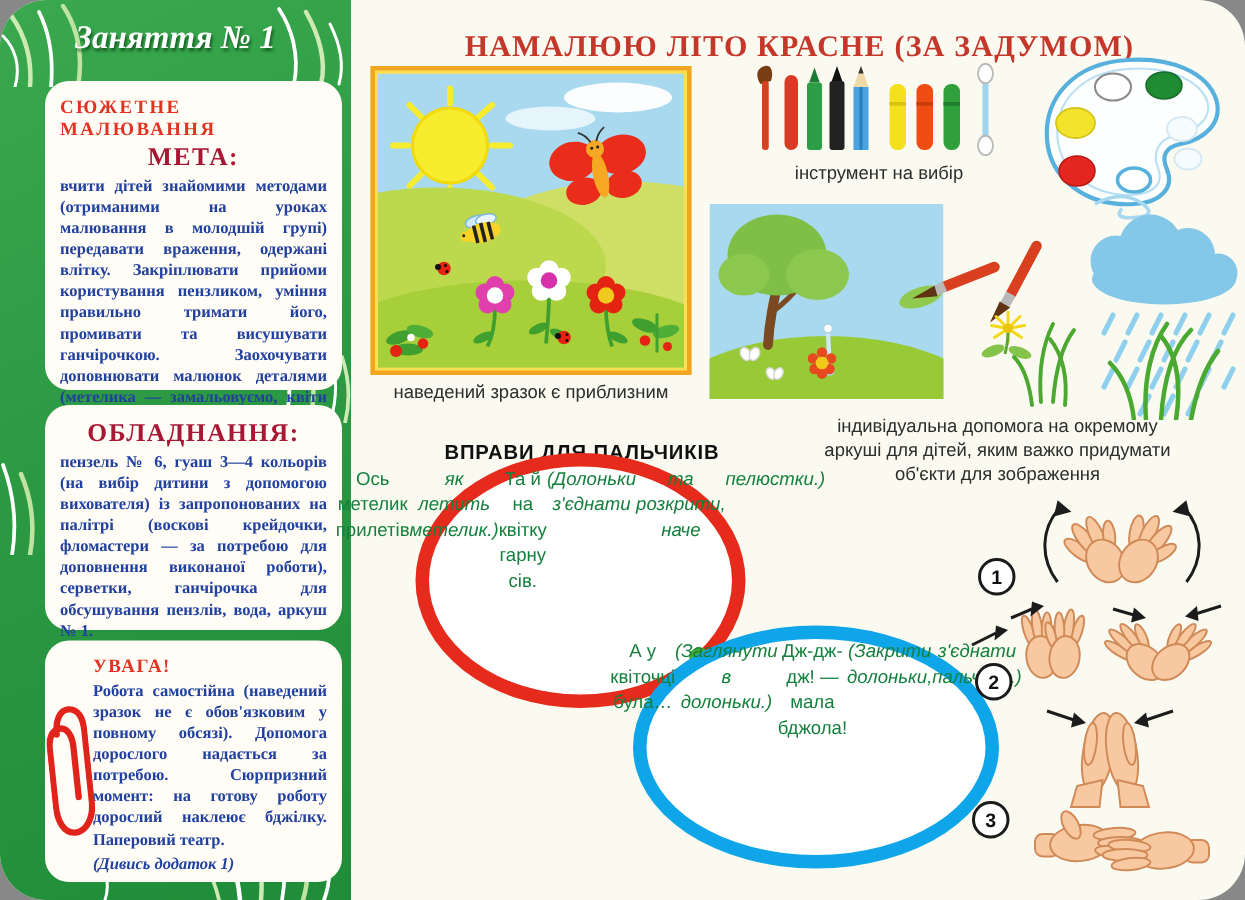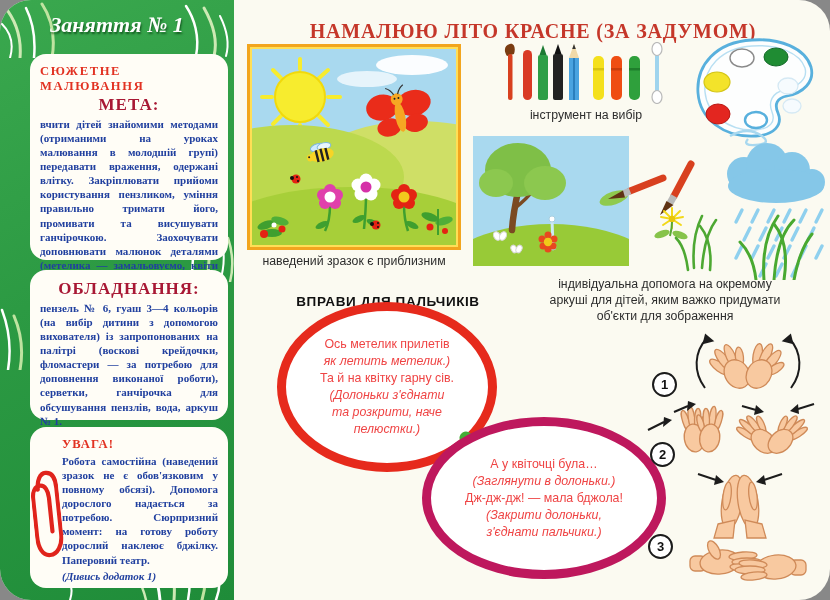--- a/index.html
+++ b/index.html
@@ -32,24 +32,24 @@
          font-family:"Liberation Serif",serif;font-weight:bold;font-size:20px;
          color:#c5372a;letter-spacing:.8px;}
   .sample{position:absolute;left:247px;top:44px;width:214px;height:206px;
           border:3px solid #f2a51e;background:#ffdf56;box-sizing:border-box;padding:2px;}
   .sample svg{display:block;}
   .cap{position:absolute;font-size:12.3px;color:#2d2d2d;text-align:center;line-height:16px;}
   .cap span{display:block;}
   .fp-head{position:absolute;left:288px;top:283px;width:200px;text-align:center;
            font-weight:bold;font-size:13.5px;color:#101010;letter-spacing:.6px;}
   .oval{position:absolute;background:#fff;border-radius:50%;box-sizing:border-box;
-        display:flex;flex-direction:column;justify-content:center;align-items:center;
-        font-size:12.4px;line-height:17px;color:#ef4444;text-align:center;}
+        display:flex;flex-direction:row;justify-content:center;align-items:flex-start;
+        font-size:12.4px;line-height:17px;color:#15803d;text-align:center;}
   .oval-red{left:277px;top:302px;width:220px;height:170px;border:9px solid #e62a1c;}
-  .oval-green{left:422px;top:417px;width:244px;height:162px;border:9px solid #be185d;}
+  .oval-green{left:422px;top:417px;width:244px;height:162px;border:9px solid #0ea5e9;}
   .ln{display:block;}
   .it{font-style:italic;}
   .step{position:absolute;width:21px;height:21px;border:2px solid #1b1b1b;border-radius:50%;
         background:#fff;text-align:center;font-weight:bold;font-size:13px;line-height:21px;color:#111;}
 </style>
 </head>
 <body>
 
 <div class="page">
 

